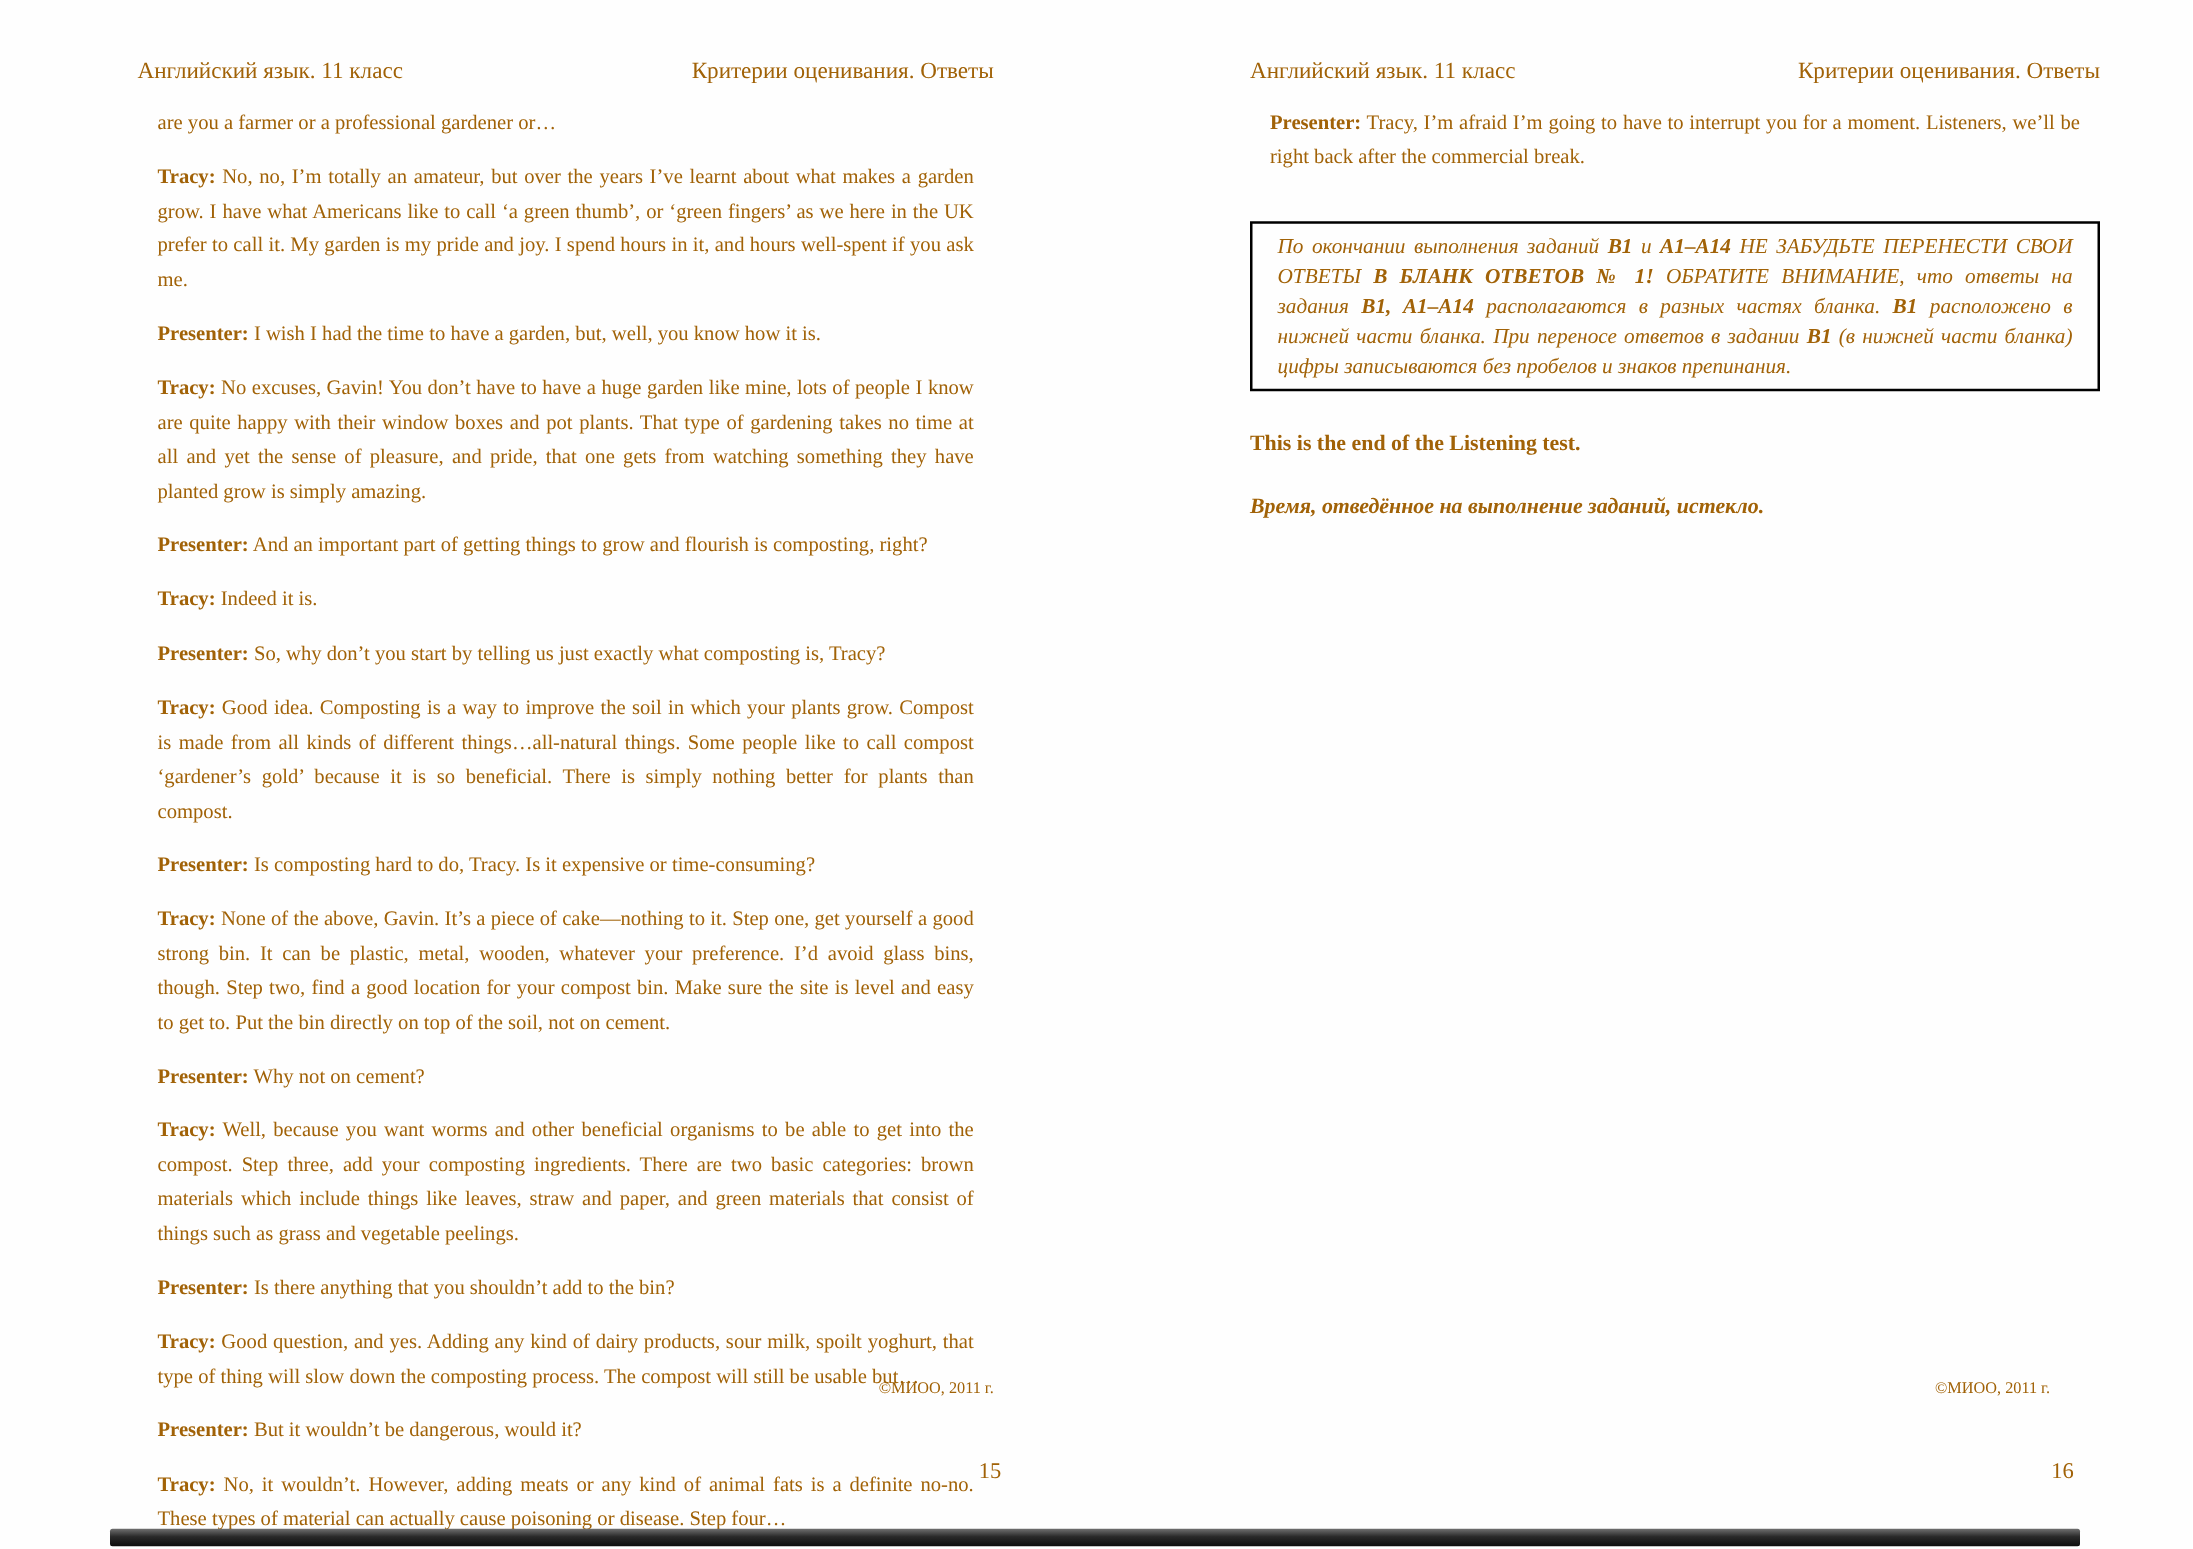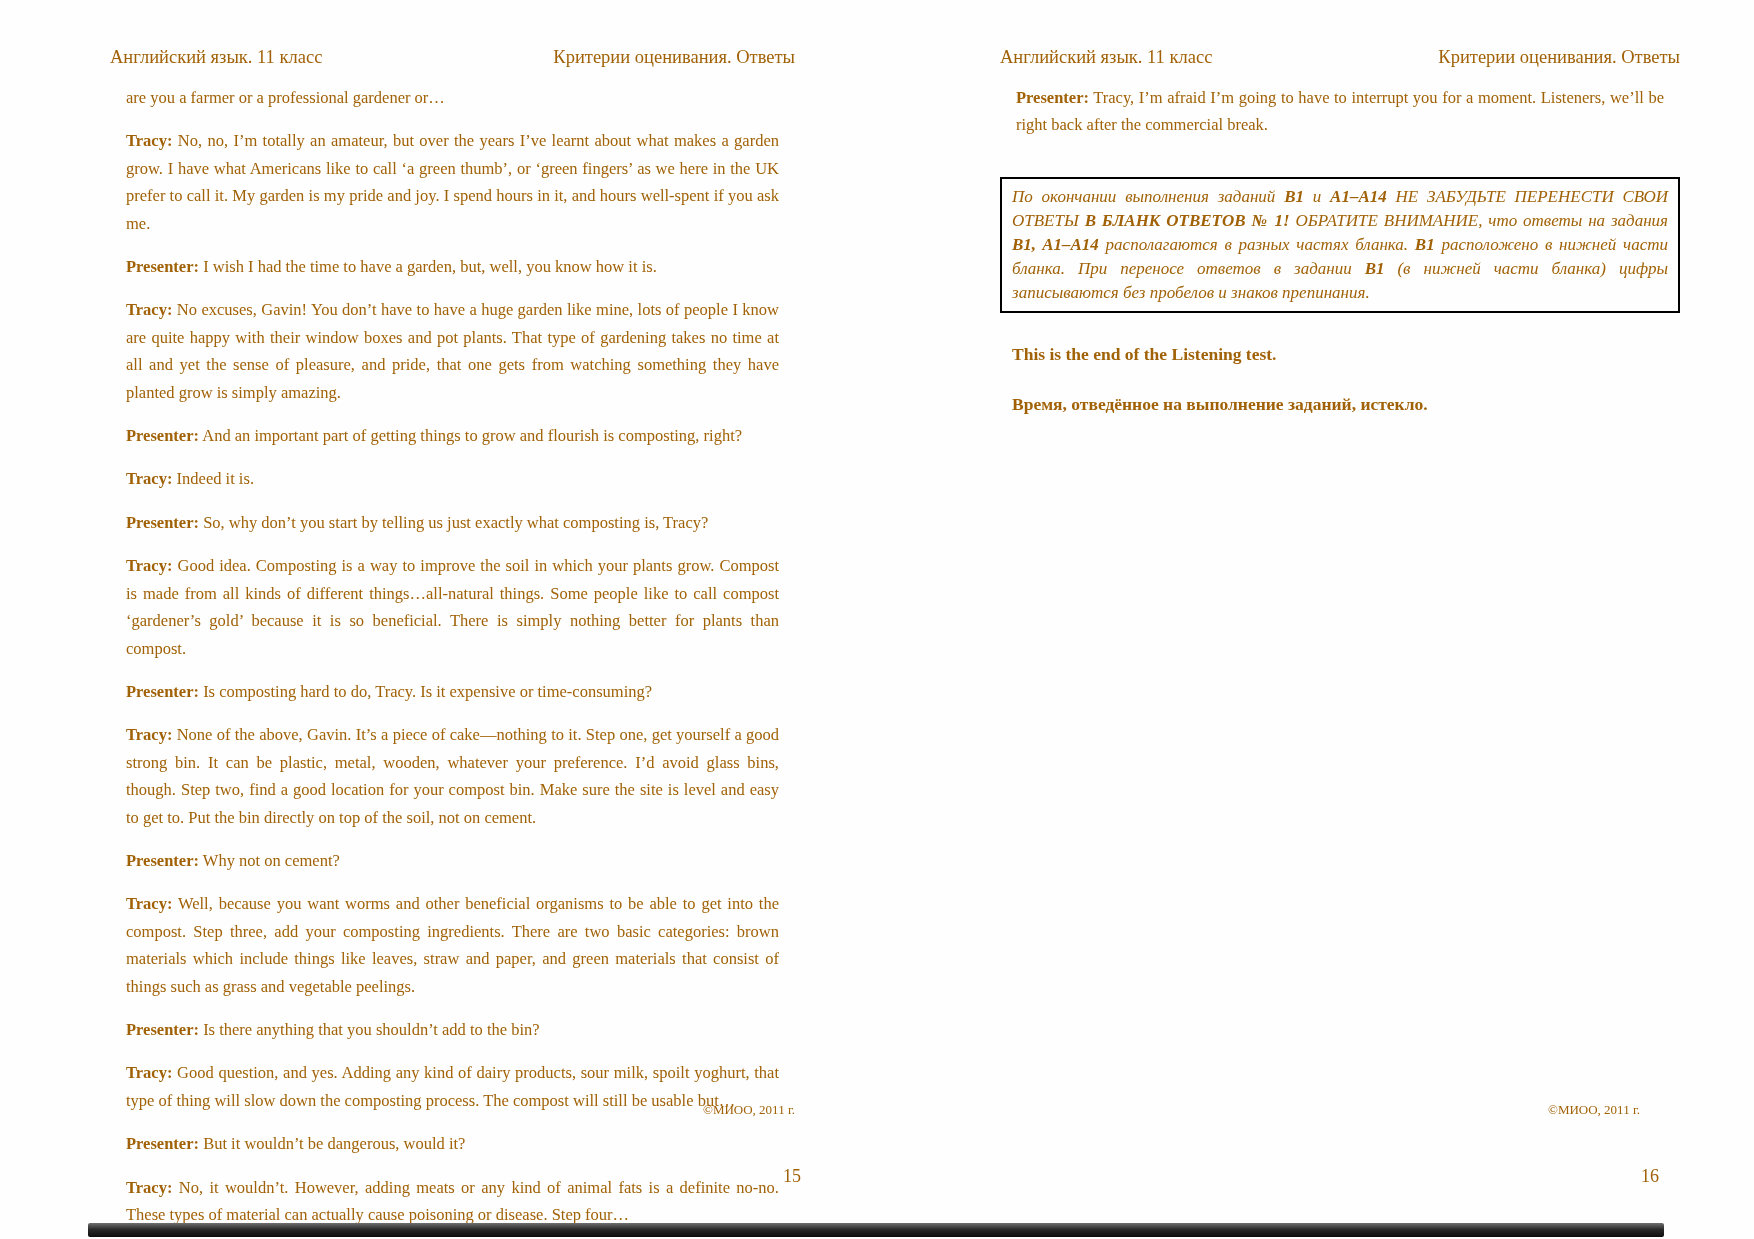--- a/index.html
+++ b/index.html
@@ -20,32 +20,32 @@
     white-space:nowrap;
   }
   .body-text .para{
     margin:16px;text-align:justify;
     font-size:16.5px;line-height:27.4px;
   }
   .para b{font-weight:bold;}
   .notice-box{
     border:2px solid #000;
     margin-top:38px;
-    padding:6px 10px;
+    padding:6px 20px;
   }
   .notice-box p{
     margin:0;font-style:italic;text-align:justify;
     font-size:17px;line-height:24px;
   }
   .notice-box b{font-weight:bold;}
   .closing{
-    font-weight:bold;font-size:17.5px;line-height:22px;margin:12px;
+    font-weight:bold;font-size:17.5px;line-height:22px;margin:0;
   }
   .closing-en{margin-top:30px;}
-  .closing-ru{margin-top:28px;}
+  .closing-ru{margin-top:28px;font-style:italic;}
   .footer-copyright{
     position:absolute;top:1102px;
     font-size:13px;text-align:right;
   }
   .footer-copyright.left{left:110px;width:685px;}
   .footer-copyright.right{left:1000px;width:640px;}
   .page-number{
     position:absolute;top:1166px;width:40px;
     font-size:18px;text-align:center;
   }

